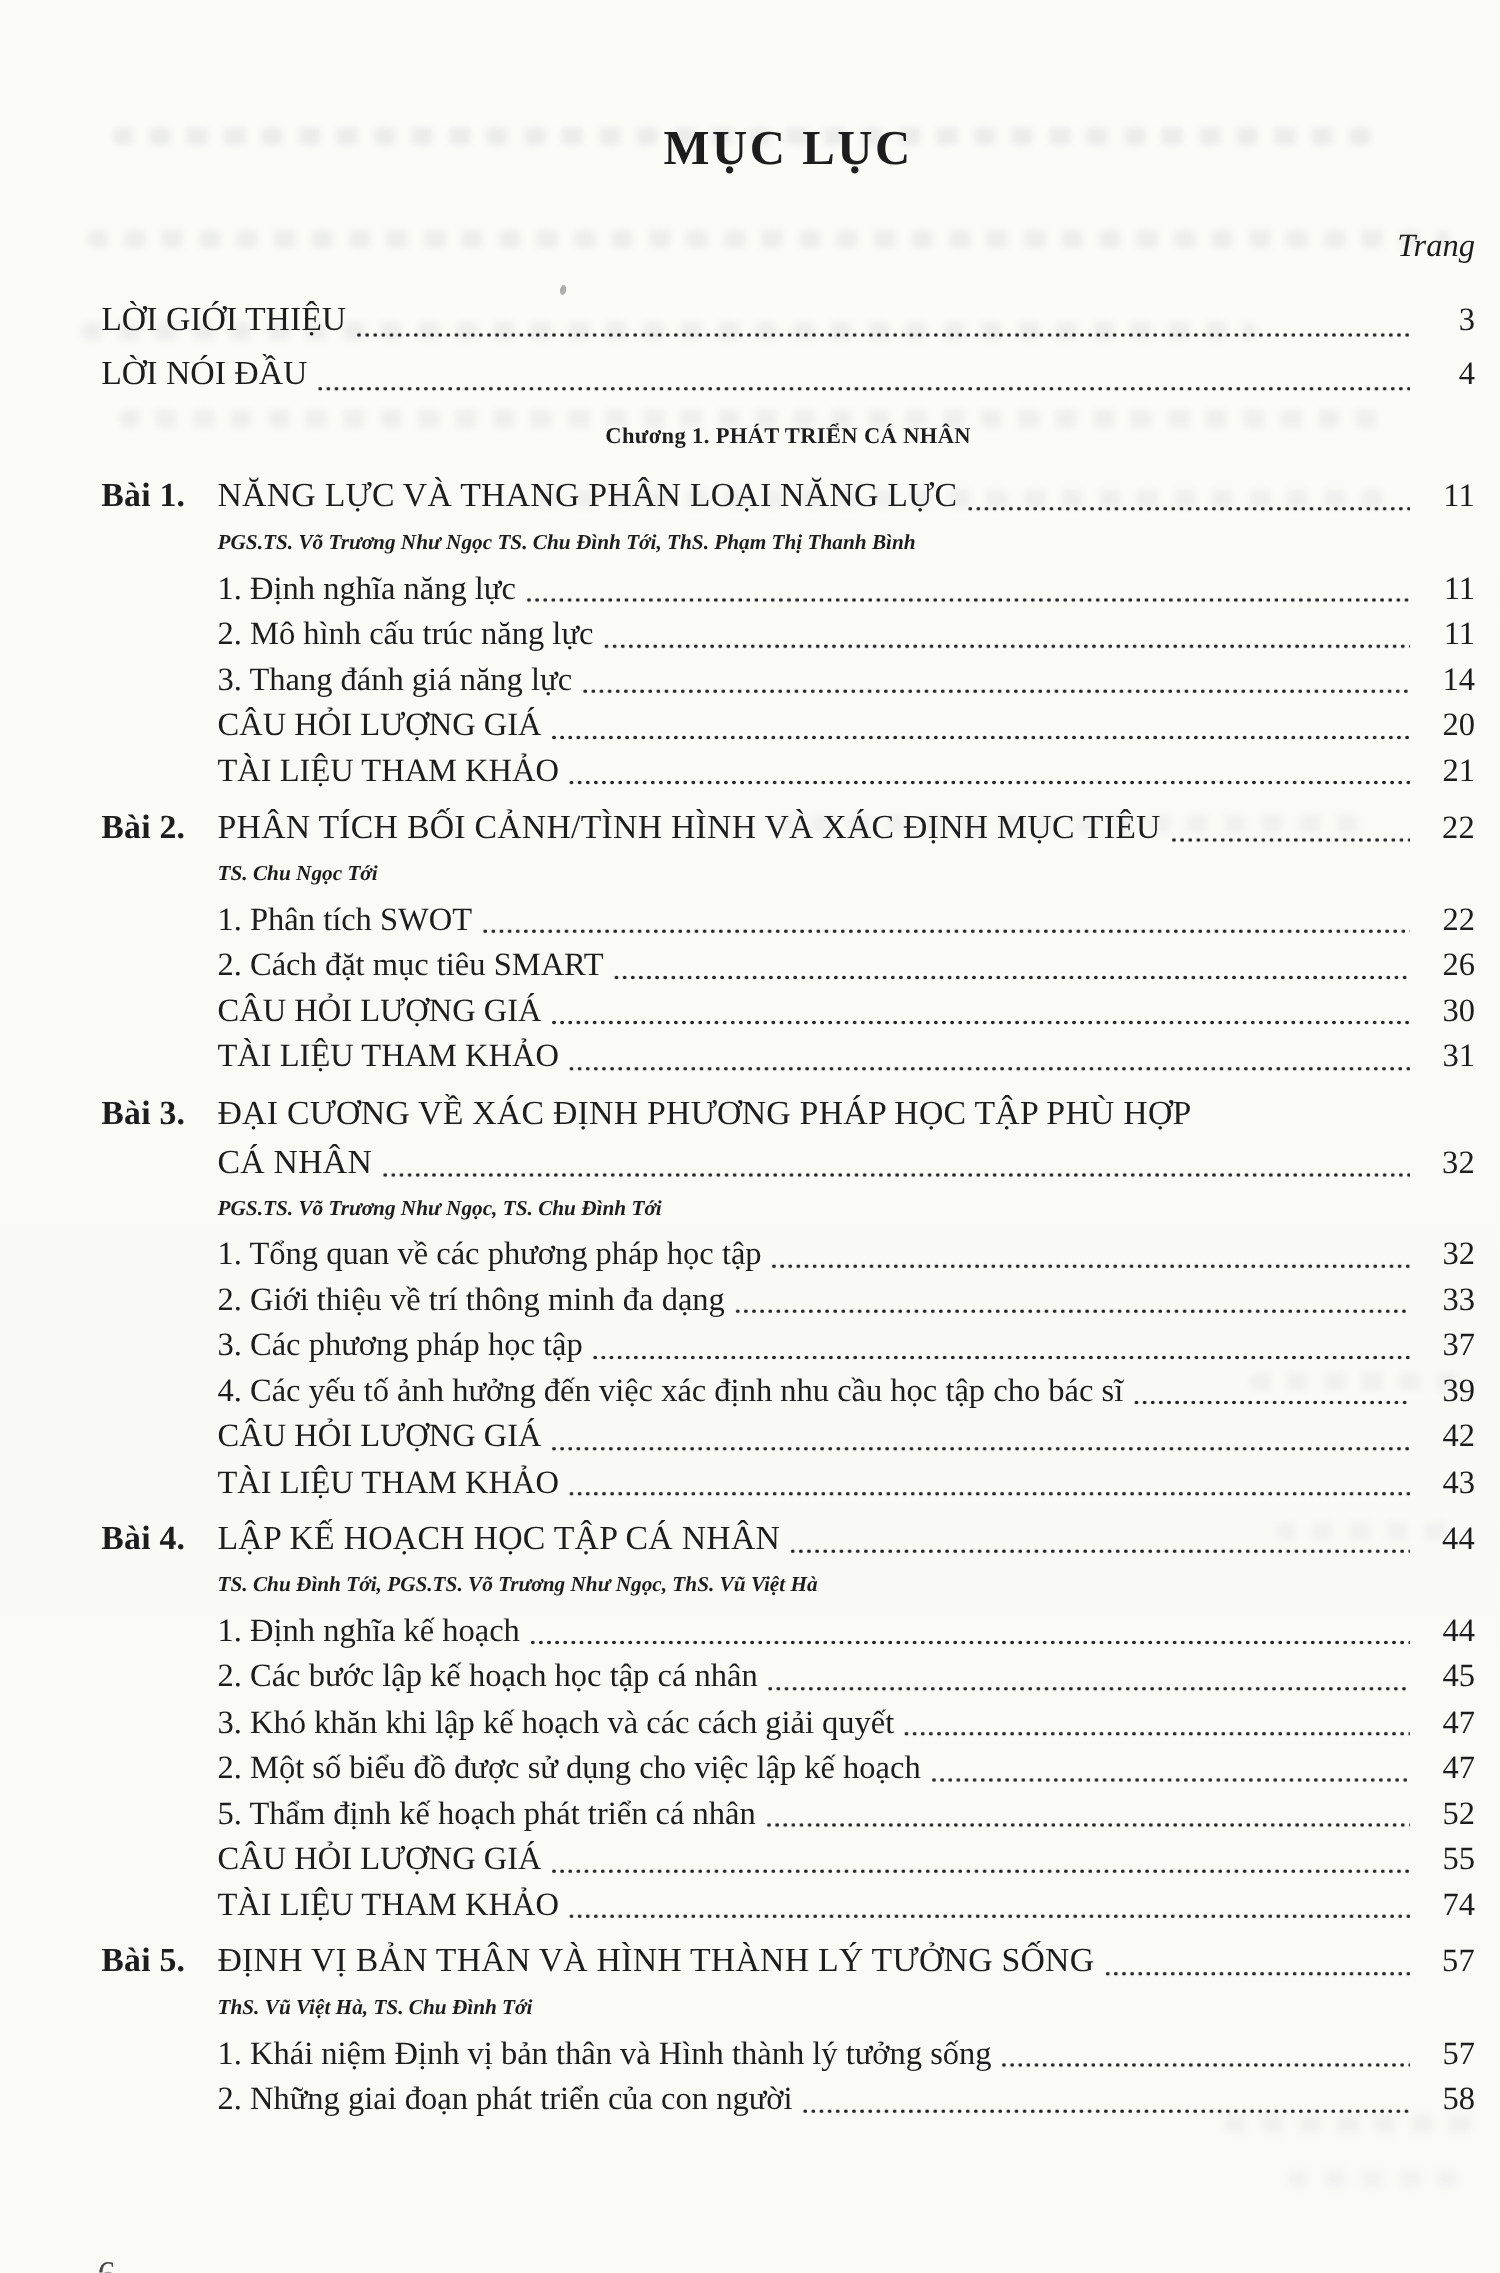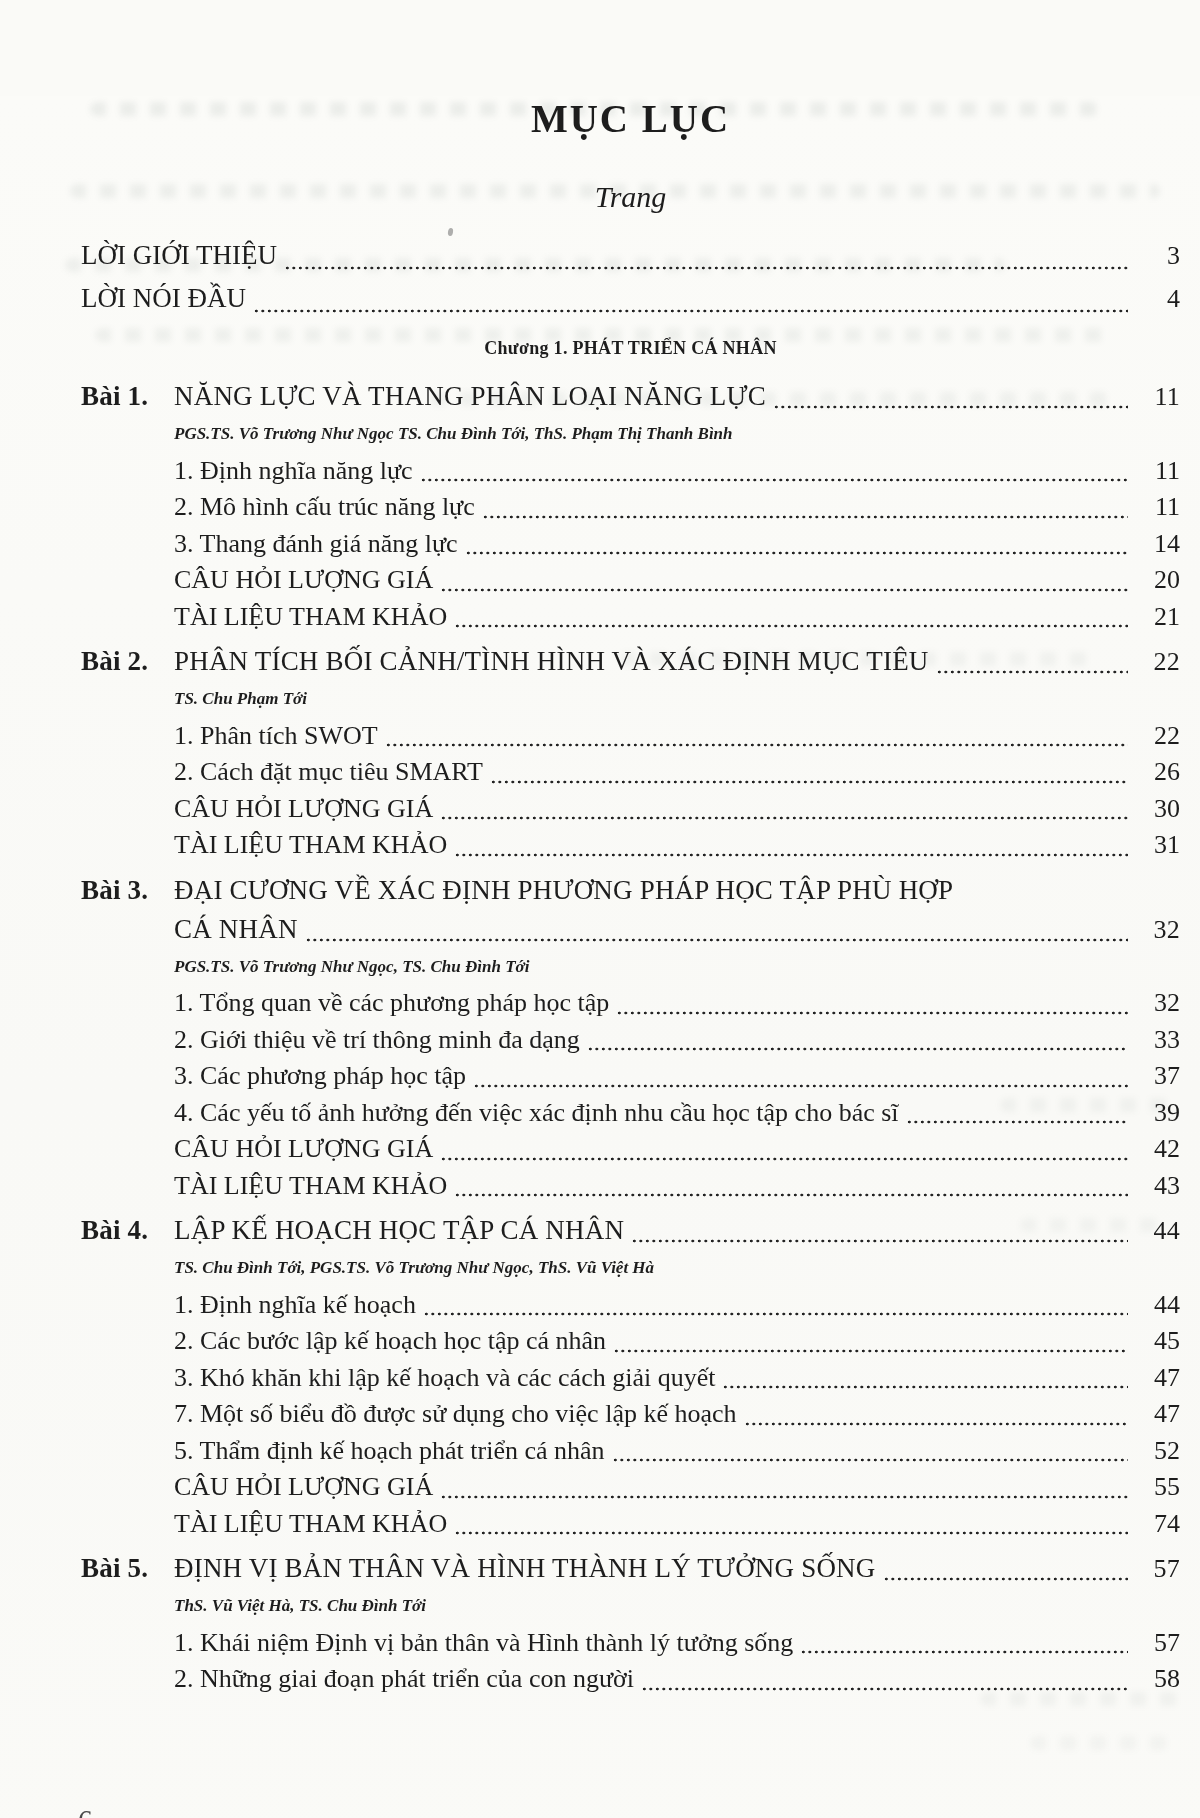--- a/index.html
+++ b/index.html
@@ -25,21 +25,21 @@
     border-radius:8px; pointer-events:none;
   }
   .speck { position:absolute; left:448px; top:132px; width:5px; height:8px;
     background:#6f6f6f; border-radius:50%; opacity:.55; transform:rotate(10deg); }
 
   h1.title {
     font-size:39px; line-height:46px; font-weight:bold; letter-spacing:2px;
     text-align:center; margin:96px 0 0 0;
   }
   .trang {
-    text-align:center; font-style:italic; font-size:30px; line-height:30px;
+    text-align:right; font-style:italic; font-size:26px; line-height:30px;
     margin-top:40px;
   }
   .front-list { margin-top:22px; }
   .front-row { font-size:27px; line-height:43px; }
 
   .chapter {
     text-align:center; font-weight:bold; font-size:18px; line-height:44px;
     margin:6px 0 4px 0; letter-spacing:.3px;
   }
 
@@ -140,21 +140,21 @@
           </div>
         </div>
         <div class="lesson">
           <div class="row title-row">
             <span class="bai">Bài 2.</span>
             <span class="ttl">PHÂN TÍCH BỐI CẢNH/TÌNH HÌNH VÀ XÁC ĐỊNH MỤC TIÊU</span>
             <span class="leader"></span>
             <span class="pg">22</span>
           </div>
           <div class="row authors-row">
-            <span class="authors">TS. Chu Phạm Tới</span>
+            <span class="authors">TS. Chu Ngọc Tới</span>
           </div>
           <div class="row item-row">
             <span class="lbl">1. Phân tích SWOT</span>
             <span class="leader"></span>
             <span class="pg">22</span>
           </div>
           <div class="row item-row">
             <span class="lbl">2. Cách đặt mục tiêu SMART</span>
             <span class="leader"></span>
             <span class="pg">26</span>
@@ -233,21 +233,21 @@
             <span class="lbl">2. Các bước lập kế hoạch học tập cá nhân</span>
             <span class="leader"></span>
             <span class="pg">45</span>
           </div>
           <div class="row item-row">
             <span class="lbl">3. Khó khăn khi lập kế hoạch và các cách giải quyết</span>
             <span class="leader"></span>
             <span class="pg">47</span>
           </div>
           <div class="row item-row">
-            <span class="lbl">7. Một số biểu đồ được sử dụng cho việc lập kế hoạch</span>
+            <span class="lbl">2. Một số biểu đồ được sử dụng cho việc lập kế hoạch</span>
             <span class="leader"></span>
             <span class="pg">47</span>
           </div>
           <div class="row item-row">
             <span class="lbl">5. Thẩm định kế hoạch phát triển cá nhân</span>
             <span class="leader"></span>
             <span class="pg">52</span>
           </div>
           <div class="row item-row">
             <span class="lbl">CÂU HỎI LƯỢNG GIÁ</span>

